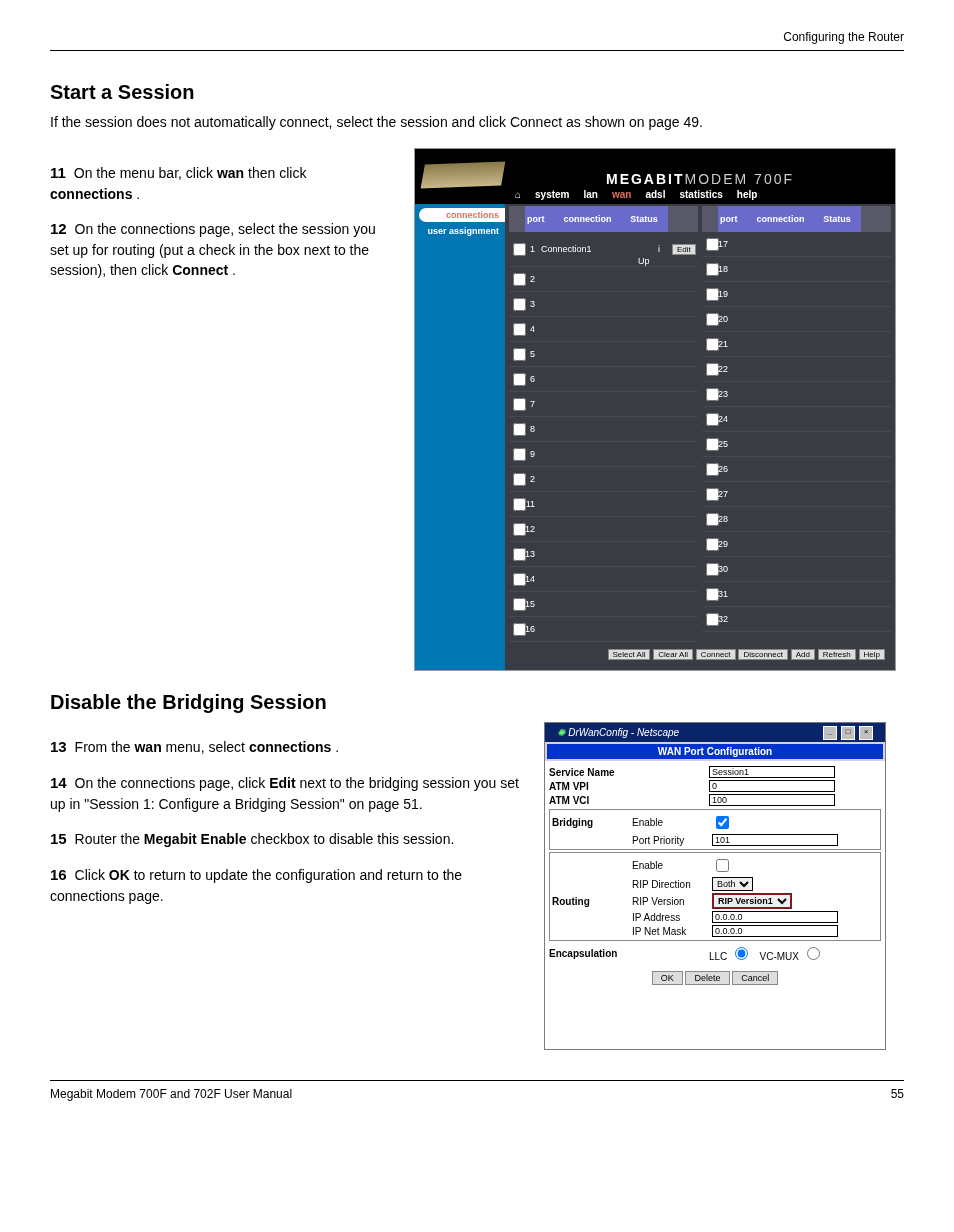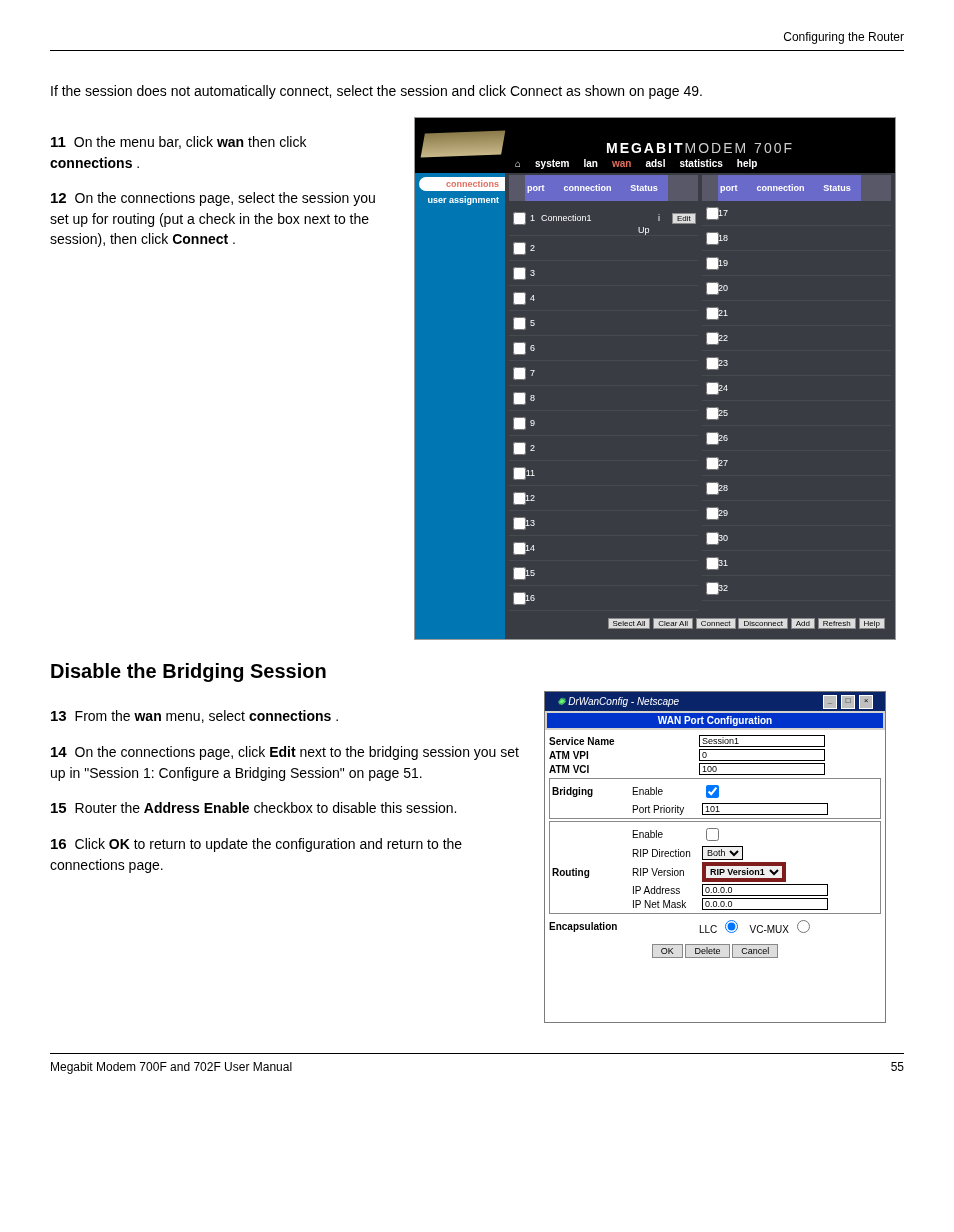--- a/index.html
+++ b/index.html
@@ -161,21 +161,21 @@
   }
   .fig2-head {
     background:#0033cc;color:#fff;text-align:center;
     font-weight:bold;padding:2px 0;font-size:10px;
     margin:2px;
   }
   .fig2-body { background:#fff; padding:4px;}
   .fig2-row { display:flex; align-items:center; padding:1px 0;}
   .fig2-row .lab { width:80px; font-weight:bold;}
   .fig2-row .sub { width:70px;}
-  .fig2-row .fld { flex:1;}
+  .fig2-row .fld { flex:1;margin-left:10px;}
   .fig2-row input[type=text]{
     font-size:9px;width:120px;border:1px solid #000;padding:0 2px;
   }
   .fig2-row select {
     font-size:9px;border:1px solid #000;
   }
   .fig2 .section-border {
     border:1px solid #888;margin:2px 0;padding:2px;
   }
   .fig2-bbar { text-align:center;padding:8px 0 60px 0;background:#fff;}
@@ -193,20 +193,21 @@
 </head>
 <body>
 
 <div class="page">
   <div class="header-line">
     <span></span>
     <span>Configuring the Router</span>
   </div>
   <div class="top-rule"></div>
 
+  <div style="font-family:Arial;font-size:20px;font-weight:bold;margin:12px 0 8px 0;">Start a Session</div>
   <div style="font-size:14px;line-height:1.45;margin-bottom:16px;max-width:780px;">If the session does not automatically connect, select the session and click Connect as shown on page 49.</div>
 
   <div class="section-row">
     <div class="left-col">
       <p>
         <span class="num">11</span>
         <span>On the menu bar, click </span>
         <span class="bold">wan</span>
         <span> then click </span>
         <span class="bold">connections</span>
@@ -555,21 +556,21 @@
       </p>
       <p>
         <span class="num">14</span>
         <span>On the connections page, click </span>
         <span class="bold">Edit</span>
         <span> next to the bridging session you set up in "Session 1: Configure a Bridging Session" on page 51.</span>
       </p>
       <p>
         <span class="num">15</span>
         <span>Router the </span>
-        <span class="bold">Address Enable</span>
+        <span class="bold">Megabit Enable</span>
         <span> checkbox to disable this session.</span>
       </p>
       <p>
         <span class="num">16</span>
         <span>Click </span>
         <span class="bold">OK</span>
         <span> to return to update the configuration and return to the connections page.</span>
       </p>
     </div>
     <div class="right-col">
@@ -621,21 +622,21 @@
               <div class="fld"><input type="checkbox" style=""></div>
             </div>
             <div class="fig2-row">
               <div class="lab"></div>
               <div class="sub">RIP Direction</div>
               <div class="fld"><select><option>Both</option></select></div>
             </div>
             <div class="fig2-row">
               <div class="lab">Routing</div>
               <div class="sub">RIP Version</div>
-              <div class="fld"><select style="border:4px solid #7f1d1d;font-weight:bold;"><option>RIP Version1</option></select></div>
+              <div class="fld"><select style="border:2px solid #7f1d1d;font-weight:bold;"><option>RIP Version1</option></select></div>
             </div>
             <div class="fig2-row">
               <div class="lab"></div>
               <div class="sub">IP Address</div>
               <div class="fld"><input type="text" value="0.0.0.0" style=""></div>
             </div>
             <div class="fig2-row">
               <div class="lab"></div>
               <div class="sub">IP Net Mask</div>
               <div class="fld"><input type="text" value="0.0.0.0" style=""></div>

